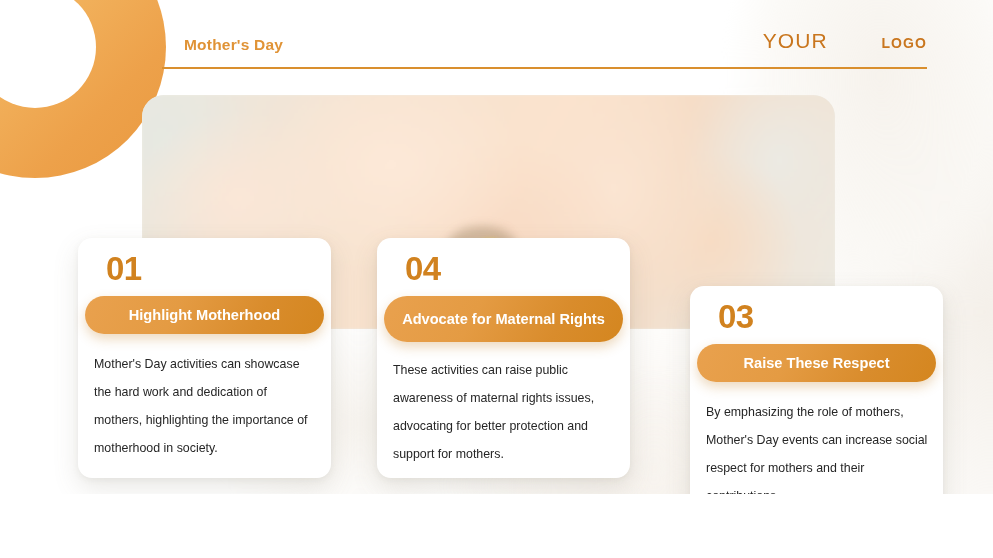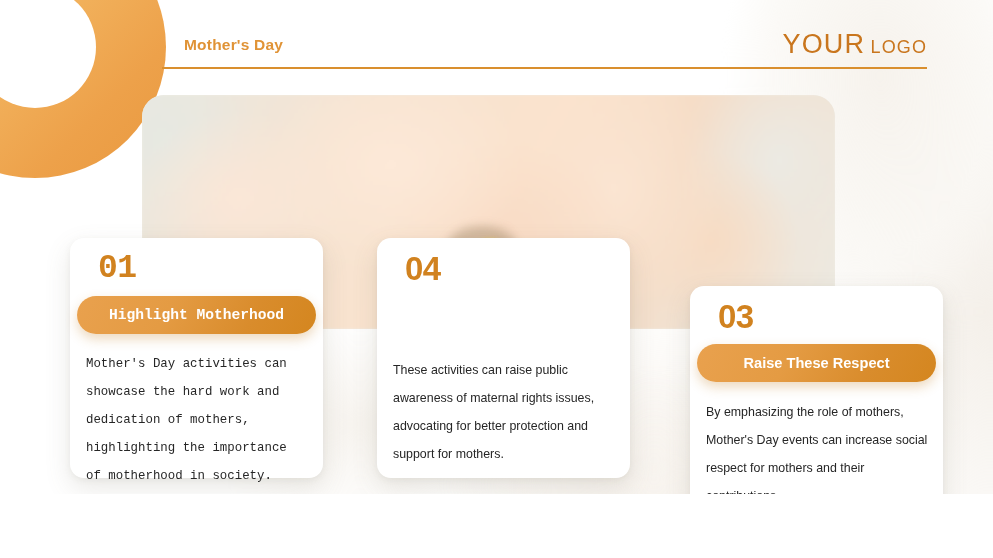--- a/index.html
+++ b/index.html
@@ -95,26 +95,27 @@
   }
   .header-logo {
     position: absolute;
     right: 0px;
     top: 3px;
     color: #c9761e;
     letter-spacing: 1.1px;
     white-space: nowrap;
   }
   .header-logo .logo-your {
-    font-size: 27px;
+    font-size: 21px;
     font-weight: normal;
   }
   .header-logo .logo-logo {
-    font-size: 18px;
-    font-weight: normal;
+    font-size: 14px;
+    font-weight: bold;
+    margin-left: 48px;
   }
   .header-rule {
     position: absolute;
     left: 0;
     right: 0;
     top: 41px;
     height: 1.6px;
     background: #d98f2e;
   }
 
@@ -177,21 +178,21 @@
   .card {
     position: absolute;
     top: 0;
     width: 253px;
     height: 240px;
     background: #ffffff;
     border-radius: 14px;
     box-shadow: 0 10px 26px rgba(120, 110, 95, 0.16),
                 0 2px 6px rgba(120, 110, 95, 0.08);
   }
-  .card.c1 { left: 8px; font-family: Liberation Mono, monospace; }
+  .card.c1 { left: 16px; }
   .card.c2 { left: 315px; }
   .card.c3 { left: 628px; margin-top: 48px; }
 
   .card-num {
     position: absolute;
     left: 28px;
     top: 12px;
     font-size: 33px;
     font-weight: bold;
     letter-spacing: -0.5px;
@@ -258,20 +259,21 @@
   <div class="cards">
 
     <div class="card c1">
       <div class="card-num">01</div>
       <div class="card-pill">Highlight Motherhood</div>
       <div class="card-body">Mother's Day activities can showcase the hard work and dedication of mothers, highlighting the importance of motherhood in society.</div>
     </div>
 
     <div class="card c2">
       <div class="card-num">04</div>
+      <div class="card-pill">Advocate for Maternal Rights</div>
       <div class="card-body">These activities can raise public awareness of maternal rights issues, advocating for better protection and support for mothers.</div>
     </div>
 
     <div class="card c3">
       <div class="card-num">03</div>
       <div class="card-pill">Raise These Respect</div>
       <div class="card-body">By emphasizing the role of mothers, Mother's Day events can increase social respect for mothers and their contributions.</div>
     </div>
 
   </div>

